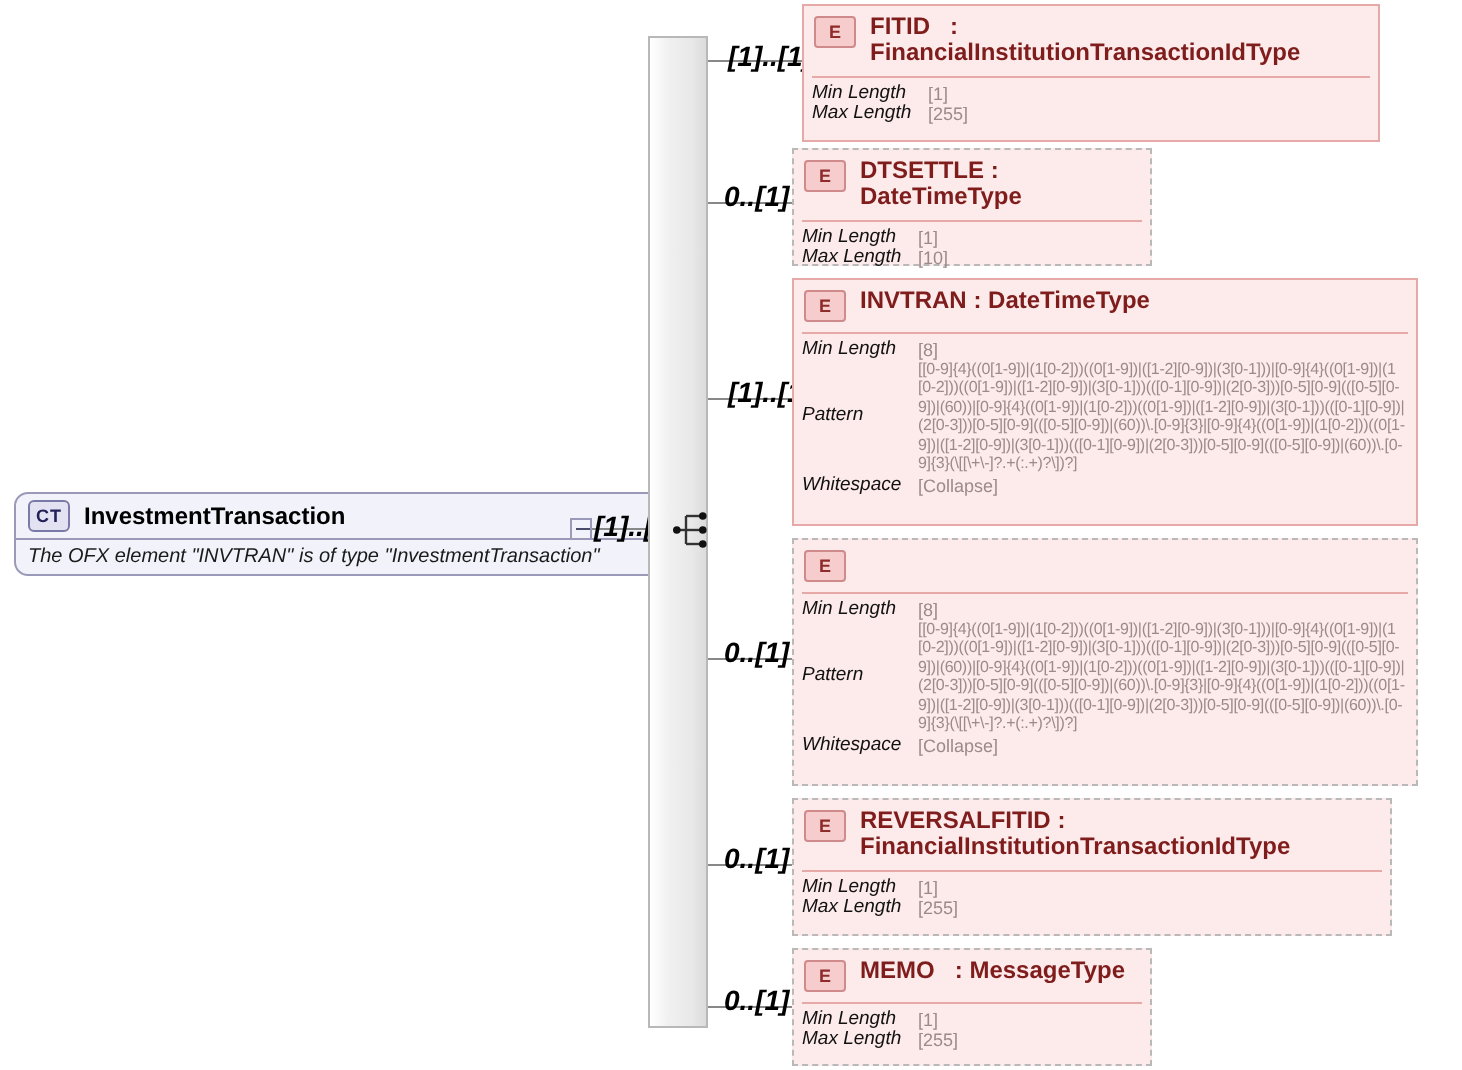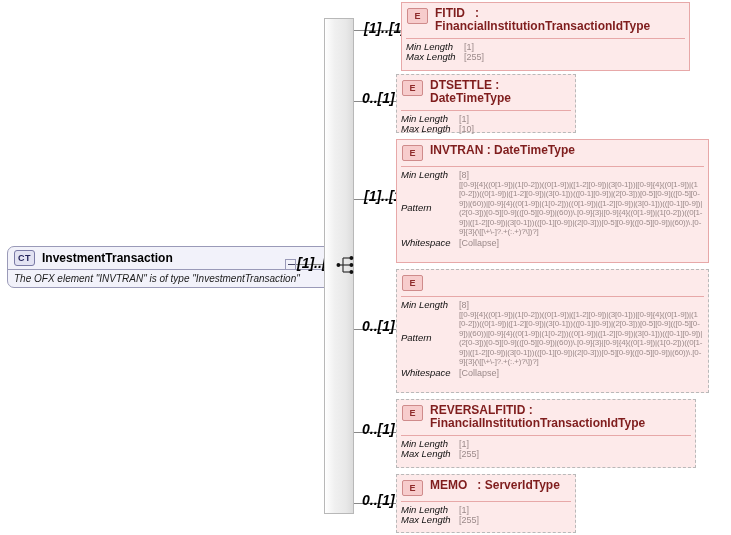--- a/index.html
+++ b/index.html
@@ -241,21 +241,21 @@
       <div class="facet-row">
         <span class="facet-key">Max Length</span>
         <span class="facet-val plain">[255]</span>
       </div>
     </div>
   </div>
 
   <div class="el optional" id="box-memo">
     <div class="el-head">
       <span class="e-badge">E</span>
-      <span class="e-title"><span class="e-name">MEMO</span>&nbsp;&nbsp;&nbsp;<span class="e-type">:</span> <span class="e-type">ServerIdType</span></span>
+      <span class="e-title"><span class="e-name">MEMO</span>&nbsp;&nbsp;&nbsp;<span class="e-type">:</span> <span class="e-type">MessageType</span></span>
     </div>
     <div class="el-sep"></div>
     <div class="facets">
       <div class="facet-row">
         <span class="facet-key">Min Length</span>
         <span class="facet-val plain">[1]</span>
       </div>
       <div class="facet-row">
         <span class="facet-key">Max Length</span>
         <span class="facet-val plain">[255]</span>

